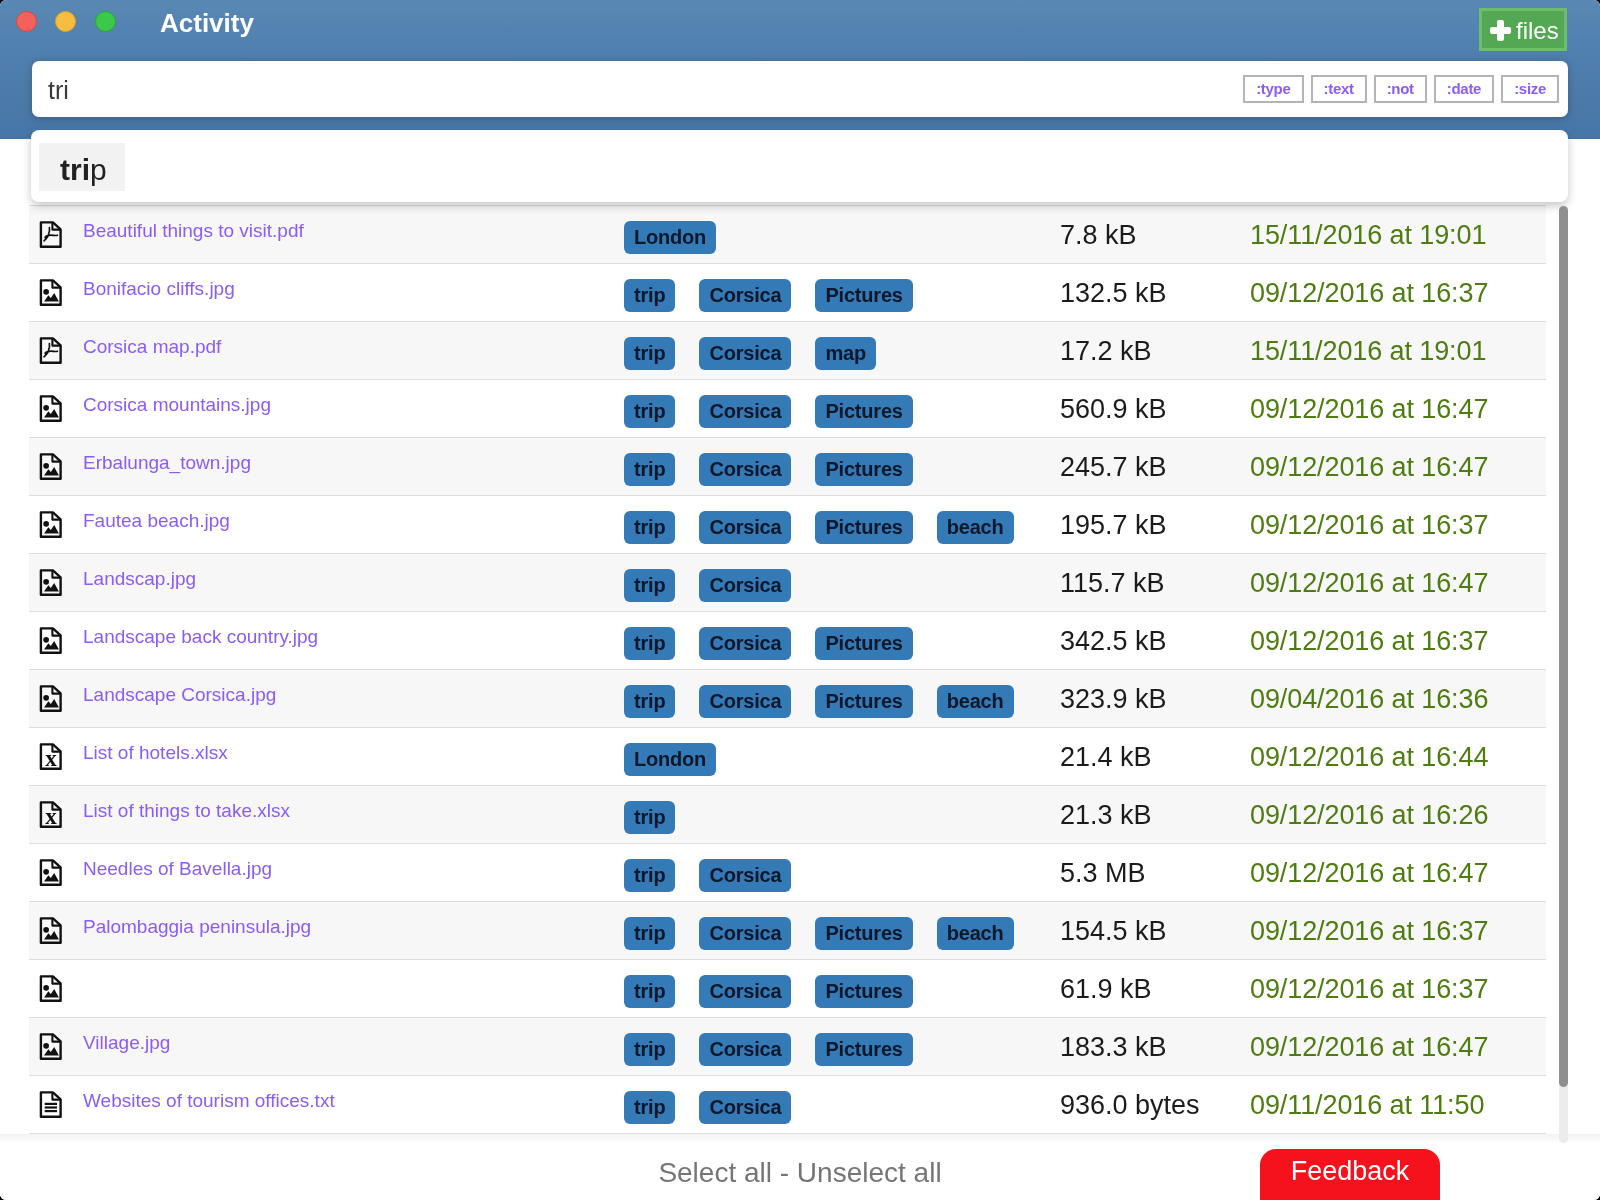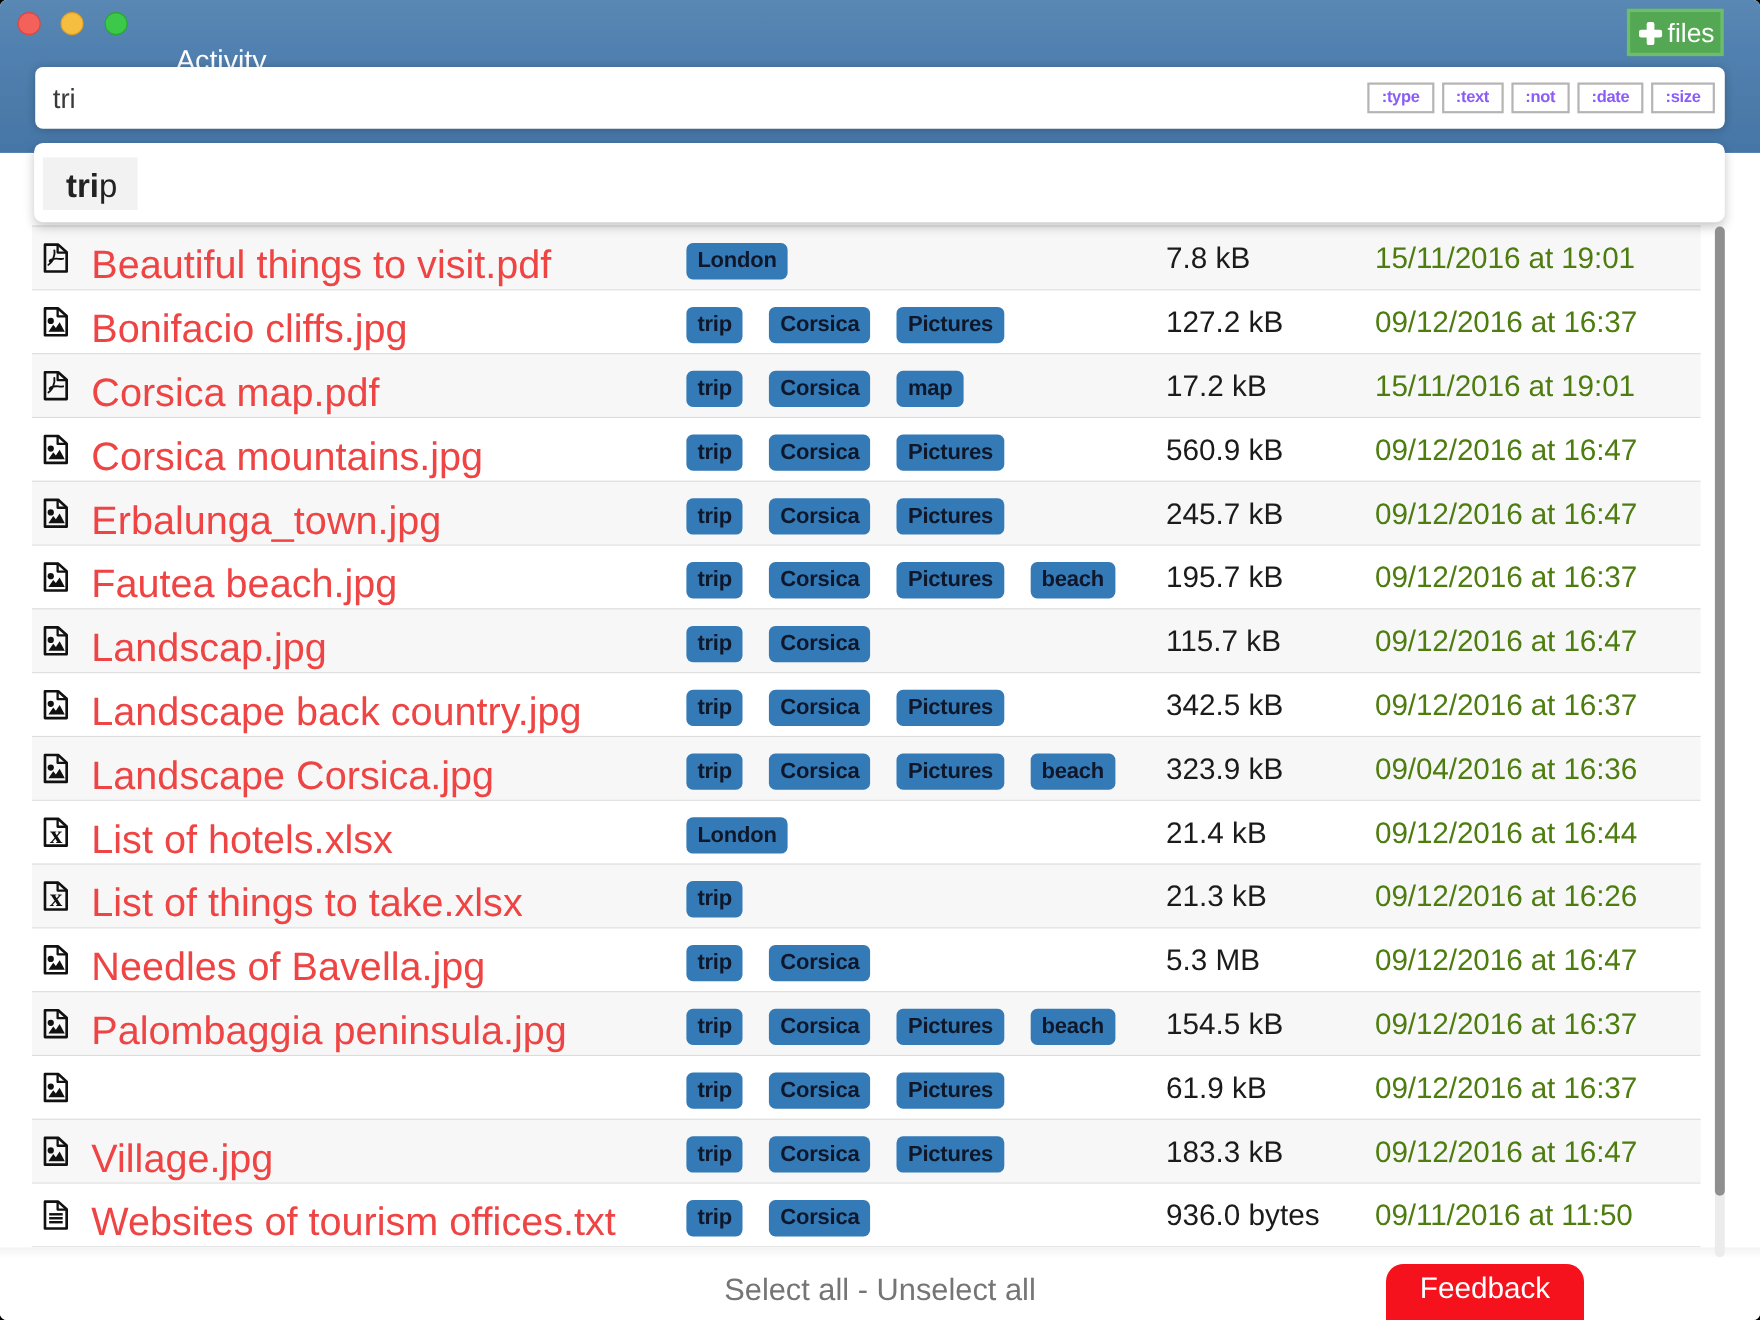--- a/index.html
+++ b/index.html
@@ -5,39 +5,39 @@
 * { margin:0; padding:0; box-sizing:border-box; }
 html,body { width:1600px; height:1200px; background:#000; overflow:hidden; }
 body { font-family:"Liberation Sans", sans-serif; }
 .window { position:absolute; left:0; top:0; width:1600px; height:1200px; background:#fff; border-radius:6px; overflow:hidden; }
 .header { position:absolute; left:0; top:0; width:1600px; height:139px;
   background:linear-gradient(180deg,#5a88b4 0%,#5181b0 30%,#4b7aa9 75%,#4576a7 100%); }
 .light { position:absolute; top:11px; width:21px; height:21px; border-radius:50%; }
 .l-red { left:16px; background:#f4605a; border:1px solid #e0443e; }
 .l-yel { left:55px; background:#f6be40; border:1px solid #dfa023; }
 .l-grn { left:95px; background:#3cc848; border:1px solid #24a930; }
-.title { position:absolute; left:160px; top:5px; font-size:26px; font-weight:normal; color:#fff; line-height:36px;margin-top:32px; }
+.title { position:absolute; left:160px; top:5px; font-size:26px; font-weight:bold; color:#fff; line-height:36px; }
 .addfiles { position:absolute; left:1479px; top:8px; width:88px; height:43px; background:#54a854; border:3px solid #6cbd6c; border-radius:0; color:#fff; }
 .addfiles .plus { position:absolute; left:8px; top:9px; width:21px; height:21px; }
 .addfiles .plus:before { content:""; position:absolute; left:7px; top:0; width:7px; height:21px; background:#fff; border-radius:2px; }
 .addfiles .plus:after { content:""; position:absolute; left:0; top:7px; width:21px; height:7px; background:#fff; border-radius:2px; }
 .addfiles .txt { position:absolute; left:34px; top:6px; font-size:24px; line-height:28px; }
 .search { position:absolute; left:32px; top:61px; width:1536px; height:56px; background:#fff; border-radius:7px; box-shadow:0 1px 9px rgba(0,0,0,0.24); }
 .search .q { position:absolute; left:16px; top:15px; font-size:25px; color:#3a3a3a; }
 .fbtns { position:absolute; right:9px; top:14px; }
 .fbtn { display:inline-block; margin-left:7px; border:2px solid #b4b4b4; border-radius:0; color:#8b5cf6; font-size:15px; font-weight:bold; padding:3px 11px 4px 11px; letter-spacing:-0.3px; }
 .dropdown { position:absolute; left:31px; top:130px; width:1537px; height:72px; background:#fff; border-radius:8px; box-shadow:0 4px 10px rgba(0,0,0,0.22); }
 .sugg { position:absolute; left:8px; top:13px; padding:11px 18px 6px 21px; background:#f2f2f2; font-size:30px; line-height:31px; color:#222; }
 .sugg b { font-weight:bold; }
 .list { position:absolute; left:29px; top:205px; width:1517px; }
 .row { position:relative; height:58px; border-top:1px solid #dcdcdc; background:#fff; }
 .row:nth-child(odd) { background:#f7f7f7; }
 .listend { position:absolute; left:29px; top:1133px; width:1517px; height:1px; background:#dcdcdc; }
 .icon { position:absolute; left:10px; top:14px; }
-.nm { position:absolute; left:54px; top:14px; font-size:36px; color:#ef4444; }
+.nm { position:absolute; left:54px; top:14px; font-size:19px; color:#8b5cf6; }
 .tags { position:absolute; left:595px; top:15px; white-space:nowrap; }
 .tag { display:inline-block; margin-right:24px; background:#337ab7; color:#0f172a; font-size:20px; font-weight:bold; line-height:21px; padding:6px 10px; border-radius:6px; letter-spacing:-0.2px; }
 .sz { position:absolute; left:1031px; top:14px; font-size:27px; color:#1b1b1b; }
 .dt { position:absolute; left:1221px; top:14px; font-size:27px; color:#4d7c0f; letter-spacing:-0.1px; }
 .footer { position:absolute; left:0; top:1134px; width:1600px; height:66px; background:#fff; }
 .fshade { position:absolute; left:0; top:0; width:1600px; height:10px; background:linear-gradient(180deg,#f3f3f3,#fff); }
 .selects { position:absolute; left:0; top:23px; width:1600px; text-align:center; font-size:28px; color:#757575; }
 .feedback { position:absolute; left:1260px; top:15px; width:180px; height:66px; background:#f5121c; border-radius:16px; color:#fff; font-size:27px; text-align:center; line-height:44px; }
 .sbtrack { position:absolute; left:1559px; top:206px; width:9px; height:937px; background:#ececec; border-radius:5px; }
 .sbthumb { position:absolute; left:0; top:0; width:9px; height:881px; background:#8f8f8f; border-radius:5px; }
@@ -79,21 +79,21 @@
         <span class="icon">
           <svg class="fi" width="23" height="29" viewBox="0 0 23 29">
             <path d="M1.9 2.4 H13.9 L21.6 9.3 V26.8 H1.9 Z" fill="none" stroke="#111" stroke-width="2.4" stroke-linejoin="round"></path>
             <path d="M13.4 2.6 V9.6 H21.4" fill="none" stroke="#111" stroke-width="2.1" stroke-linejoin="round"></path>
             <circle cx="7.15" cy="13.8" r="2.85" fill="#111"></circle>
             <path d="M5 23.6 L9.4 17.2 L11.8 20.1 L15.2 14.9 L19.9 23.6 Z" fill="#111"></path>
           </svg>
         </span>
         <span class="nm">Bonifacio cliffs.jpg</span>
         <span class="tags"><span class="tag">trip</span><span class="tag">Corsica</span><span class="tag">Pictures</span></span>
-        <span class="sz">127.2 kB</span>
+        <span class="sz">132.5 kB</span>
         <span class="dt">09/12/2016 at 16:37</span>
       </div>
     <div class="row">
         <span class="icon">
           <svg class="fi" width="23" height="29" viewBox="0 0 23 29">
             <path d="M1.9 2.4 H13.9 L21.6 9.3 V26.8 H1.9 Z" fill="none" stroke="#111" stroke-width="2.4" stroke-linejoin="round"></path>
             <path d="M13.4 2.6 V9.6 H21.4" fill="none" stroke="#111" stroke-width="2.1" stroke-linejoin="round"></path>
             <path fill="none" stroke="#111" stroke-width="1.7" stroke-linecap="round" stroke-linejoin="round" d="M10.4 7.6 C10.9 10.1 10.2 13 9.3 15.1 C8.5 17 7.2 18.2 6.4 17.8 C5.7 17.3 6.6 16.2 8.2 15.7 C10.1 15.1 12.5 15 14.4 15.3 C16 15.5 17.4 15.7 18.4 15.2 M9.3 15.8 C8.1 17.7 6.4 19.7 5 20.8"></path>
           </svg>
         </span>

